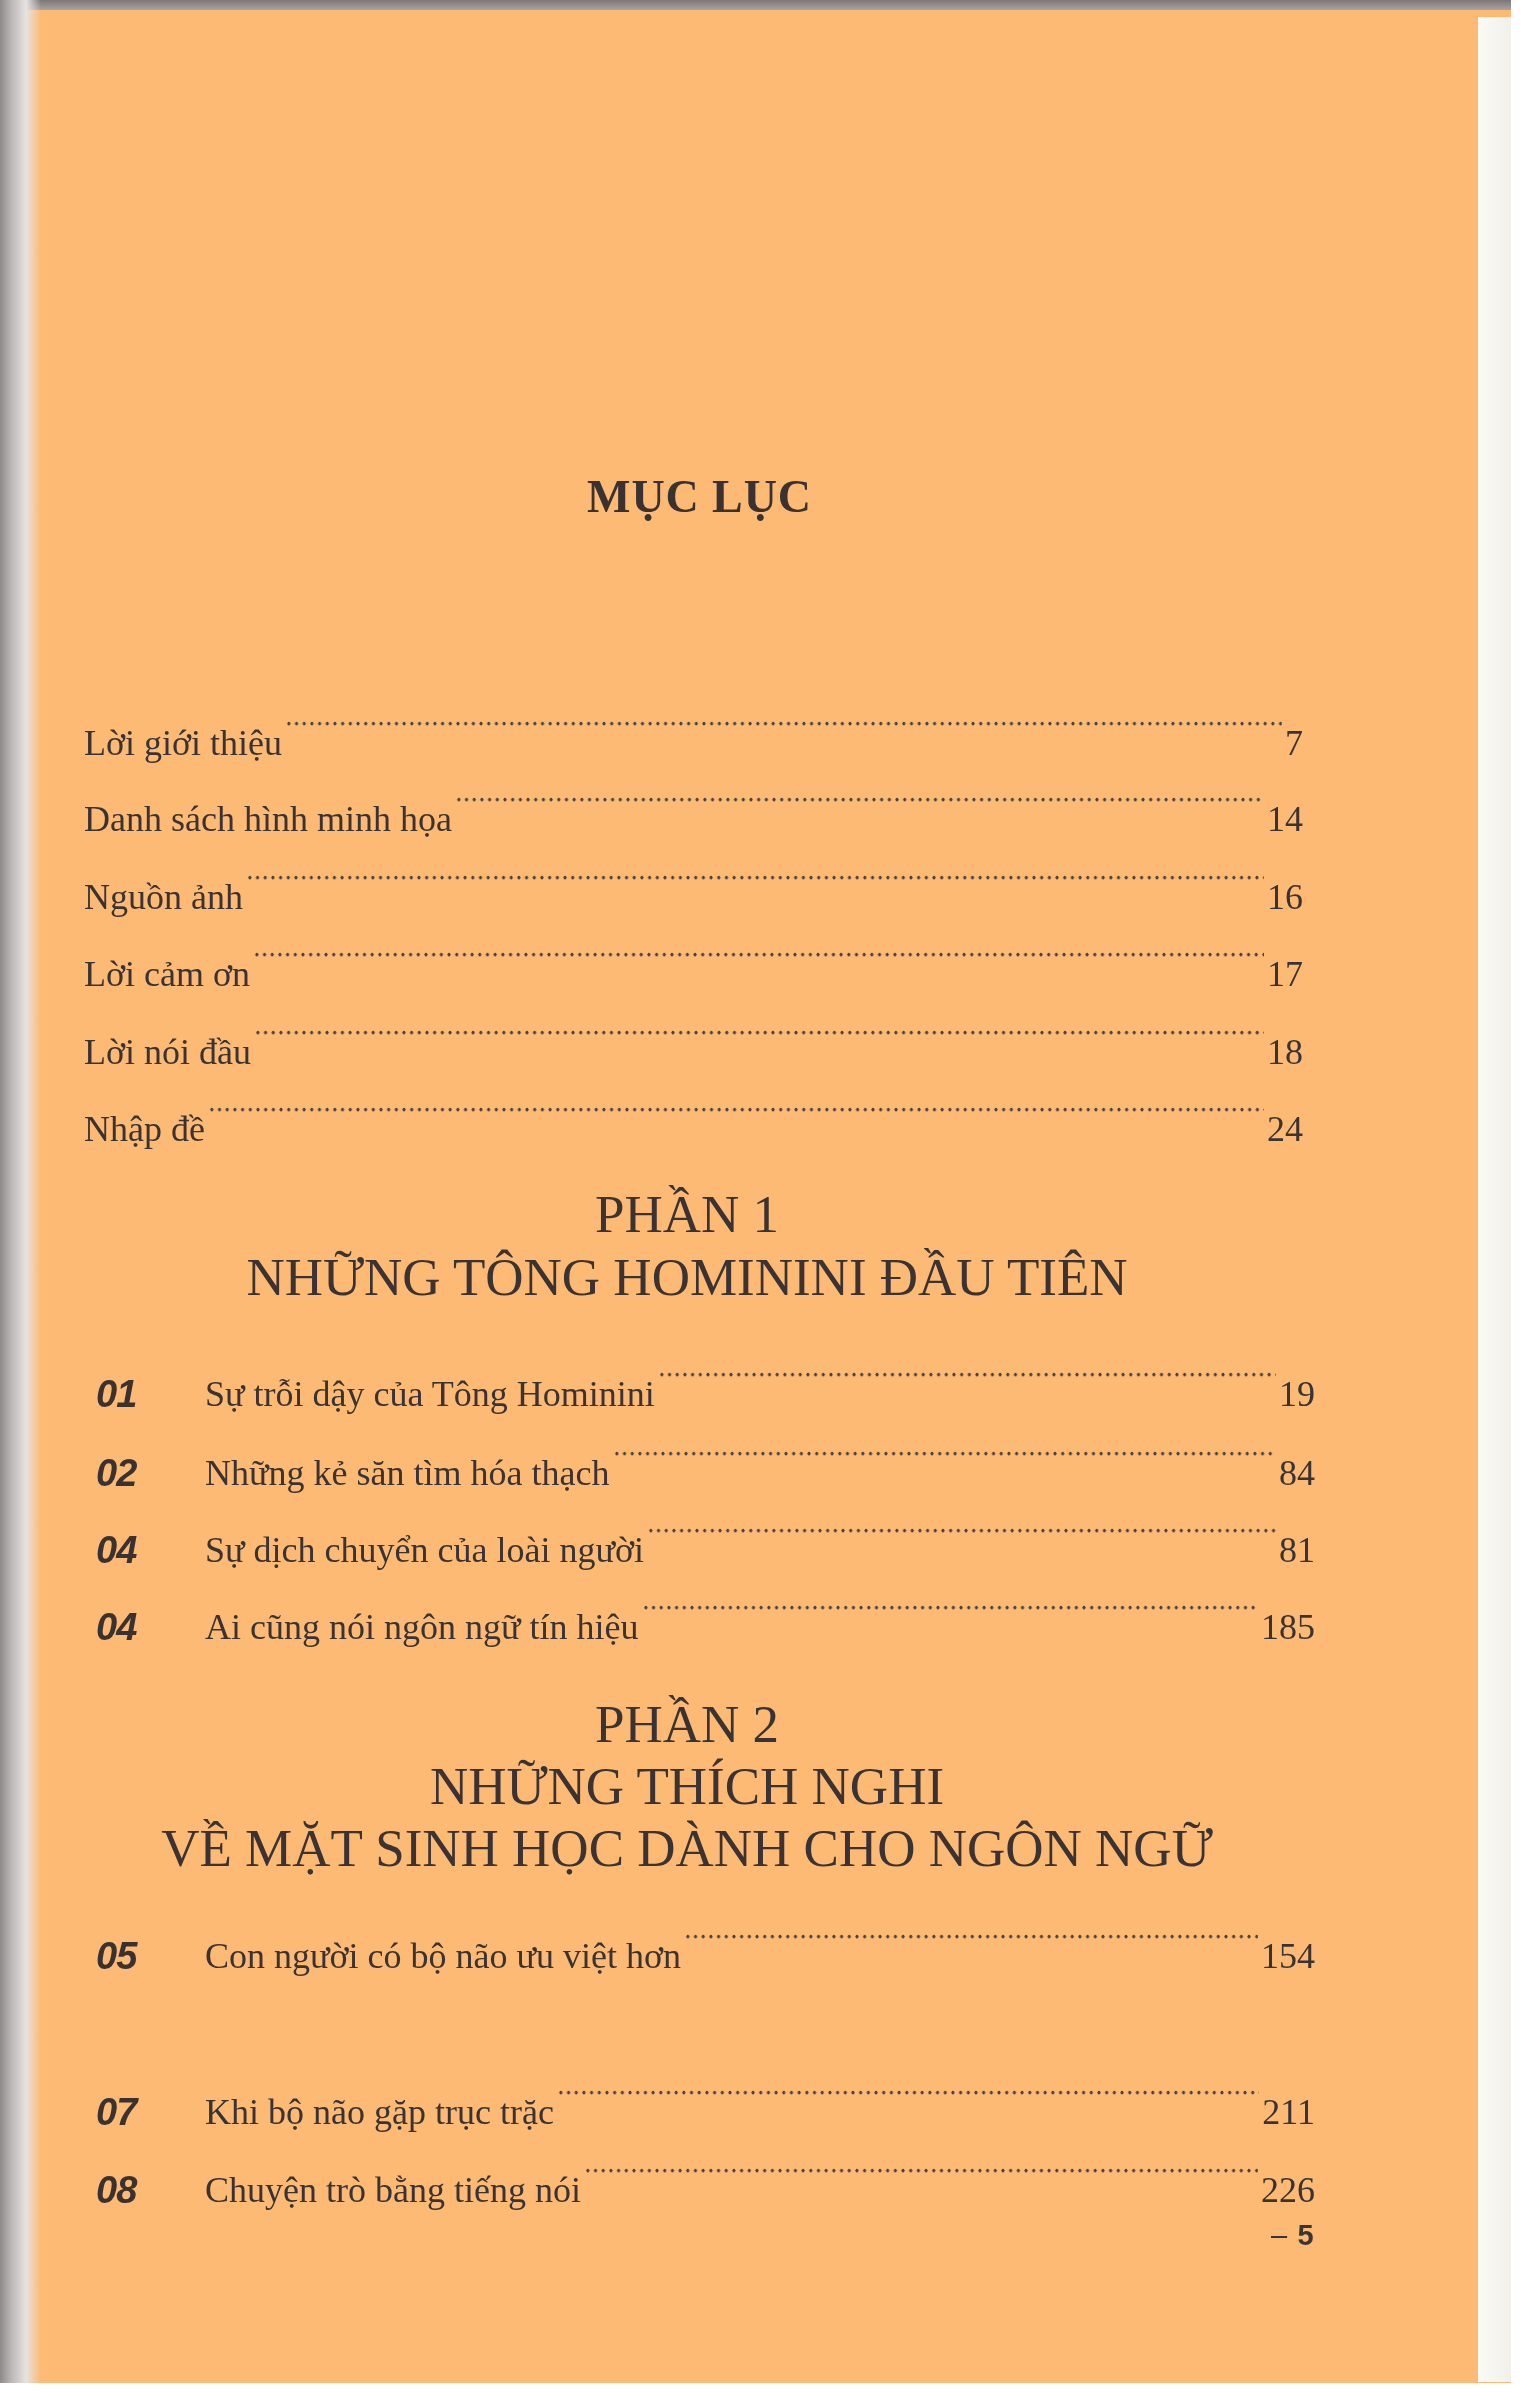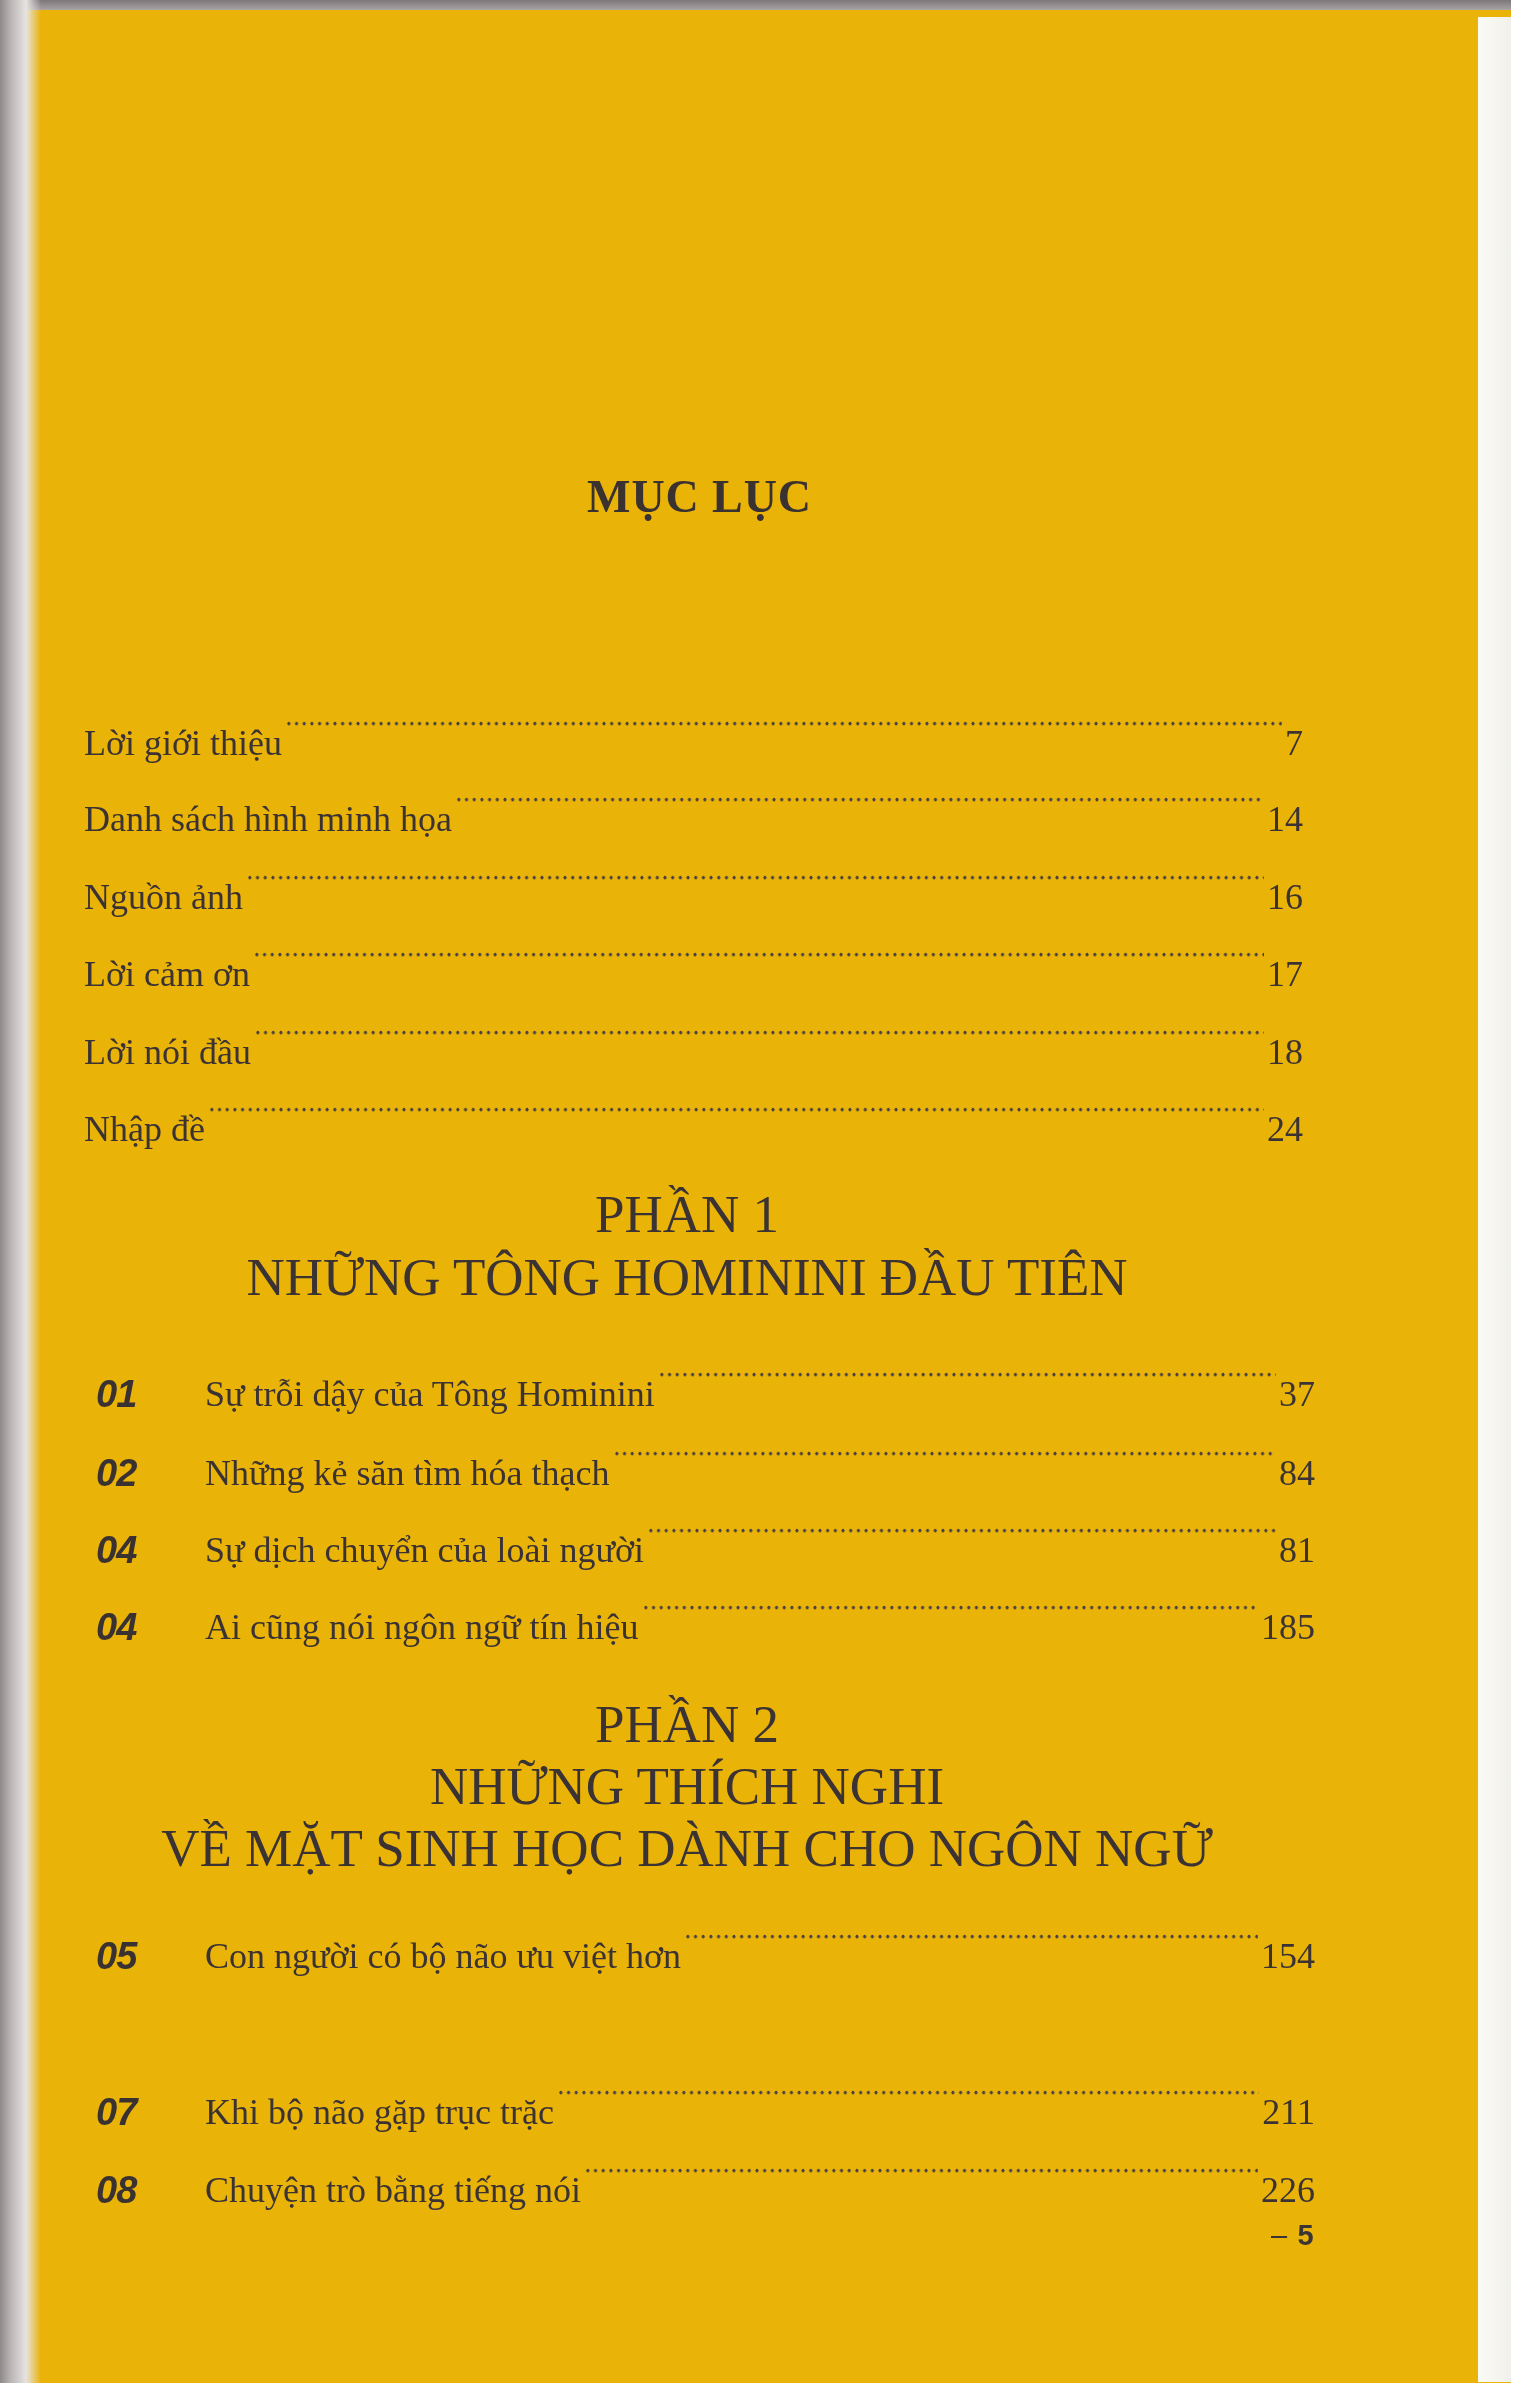--- a/index.html
+++ b/index.html
@@ -4,21 +4,21 @@
 <style>
   html, body { margin: 0; padding: 0; }
   body {
     width: 1529px; height: 2401px; position: relative; overflow: hidden;
     background: #ffffff;
     font-family: "Liberation Serif", "DejaVu Serif", serif;
     color: #3b3333;
   }
   .page {
     position: absolute; left: 0; top: 0; width: 1511px; height: 2383px;
-    background: #eab308;
+    background: #fdba74;
   }
   .top-band {
     position: absolute; left: 0; top: 0; width: 1511px; height: 10.3px;
     background: linear-gradient(#7c7678, #a8a3a5);
   }
   .binding-shadow {
     position: absolute; left: 0; top: 0; width: 41px; height: 2383px;
     background: linear-gradient(to right, #8f898a 0px, #b9b4b4 10.3px, #e6e3e1 26px, rgba(253,253,248,0) 41px);
   }
   .right-edge {
@@ -101,21 +101,21 @@
     <span class="page-no">24</span>
   </div>
 
   <div class="part-head" style="top:1188px">PHẦN 1</div>
   <div class="part-head" style="top:1251px">NHỮNG TÔNG HOMININI ĐẦU TIÊN</div>
 
   <div class="row chapter" style="top:1338px">
     <span class="chap-num">01</span>
     <span class="label">Sự trỗi dậy của Tông Hominini</span>
     <span class="leader"></span>
-    <span class="page-no">37</span>
+    <span class="page-no">19</span>
   </div>
   <div class="row chapter" style="top:1417px">
     <span class="chap-num">02</span>
     <span class="label">Những kẻ săn tìm hóa thạch</span>
     <span class="leader"></span>
     <span class="page-no">84</span>
   </div>
   <div class="row chapter" style="top:1494px">
     <span class="chap-num">04</span>
     <span class="label">Sự dịch chuyển của loài người</span>

